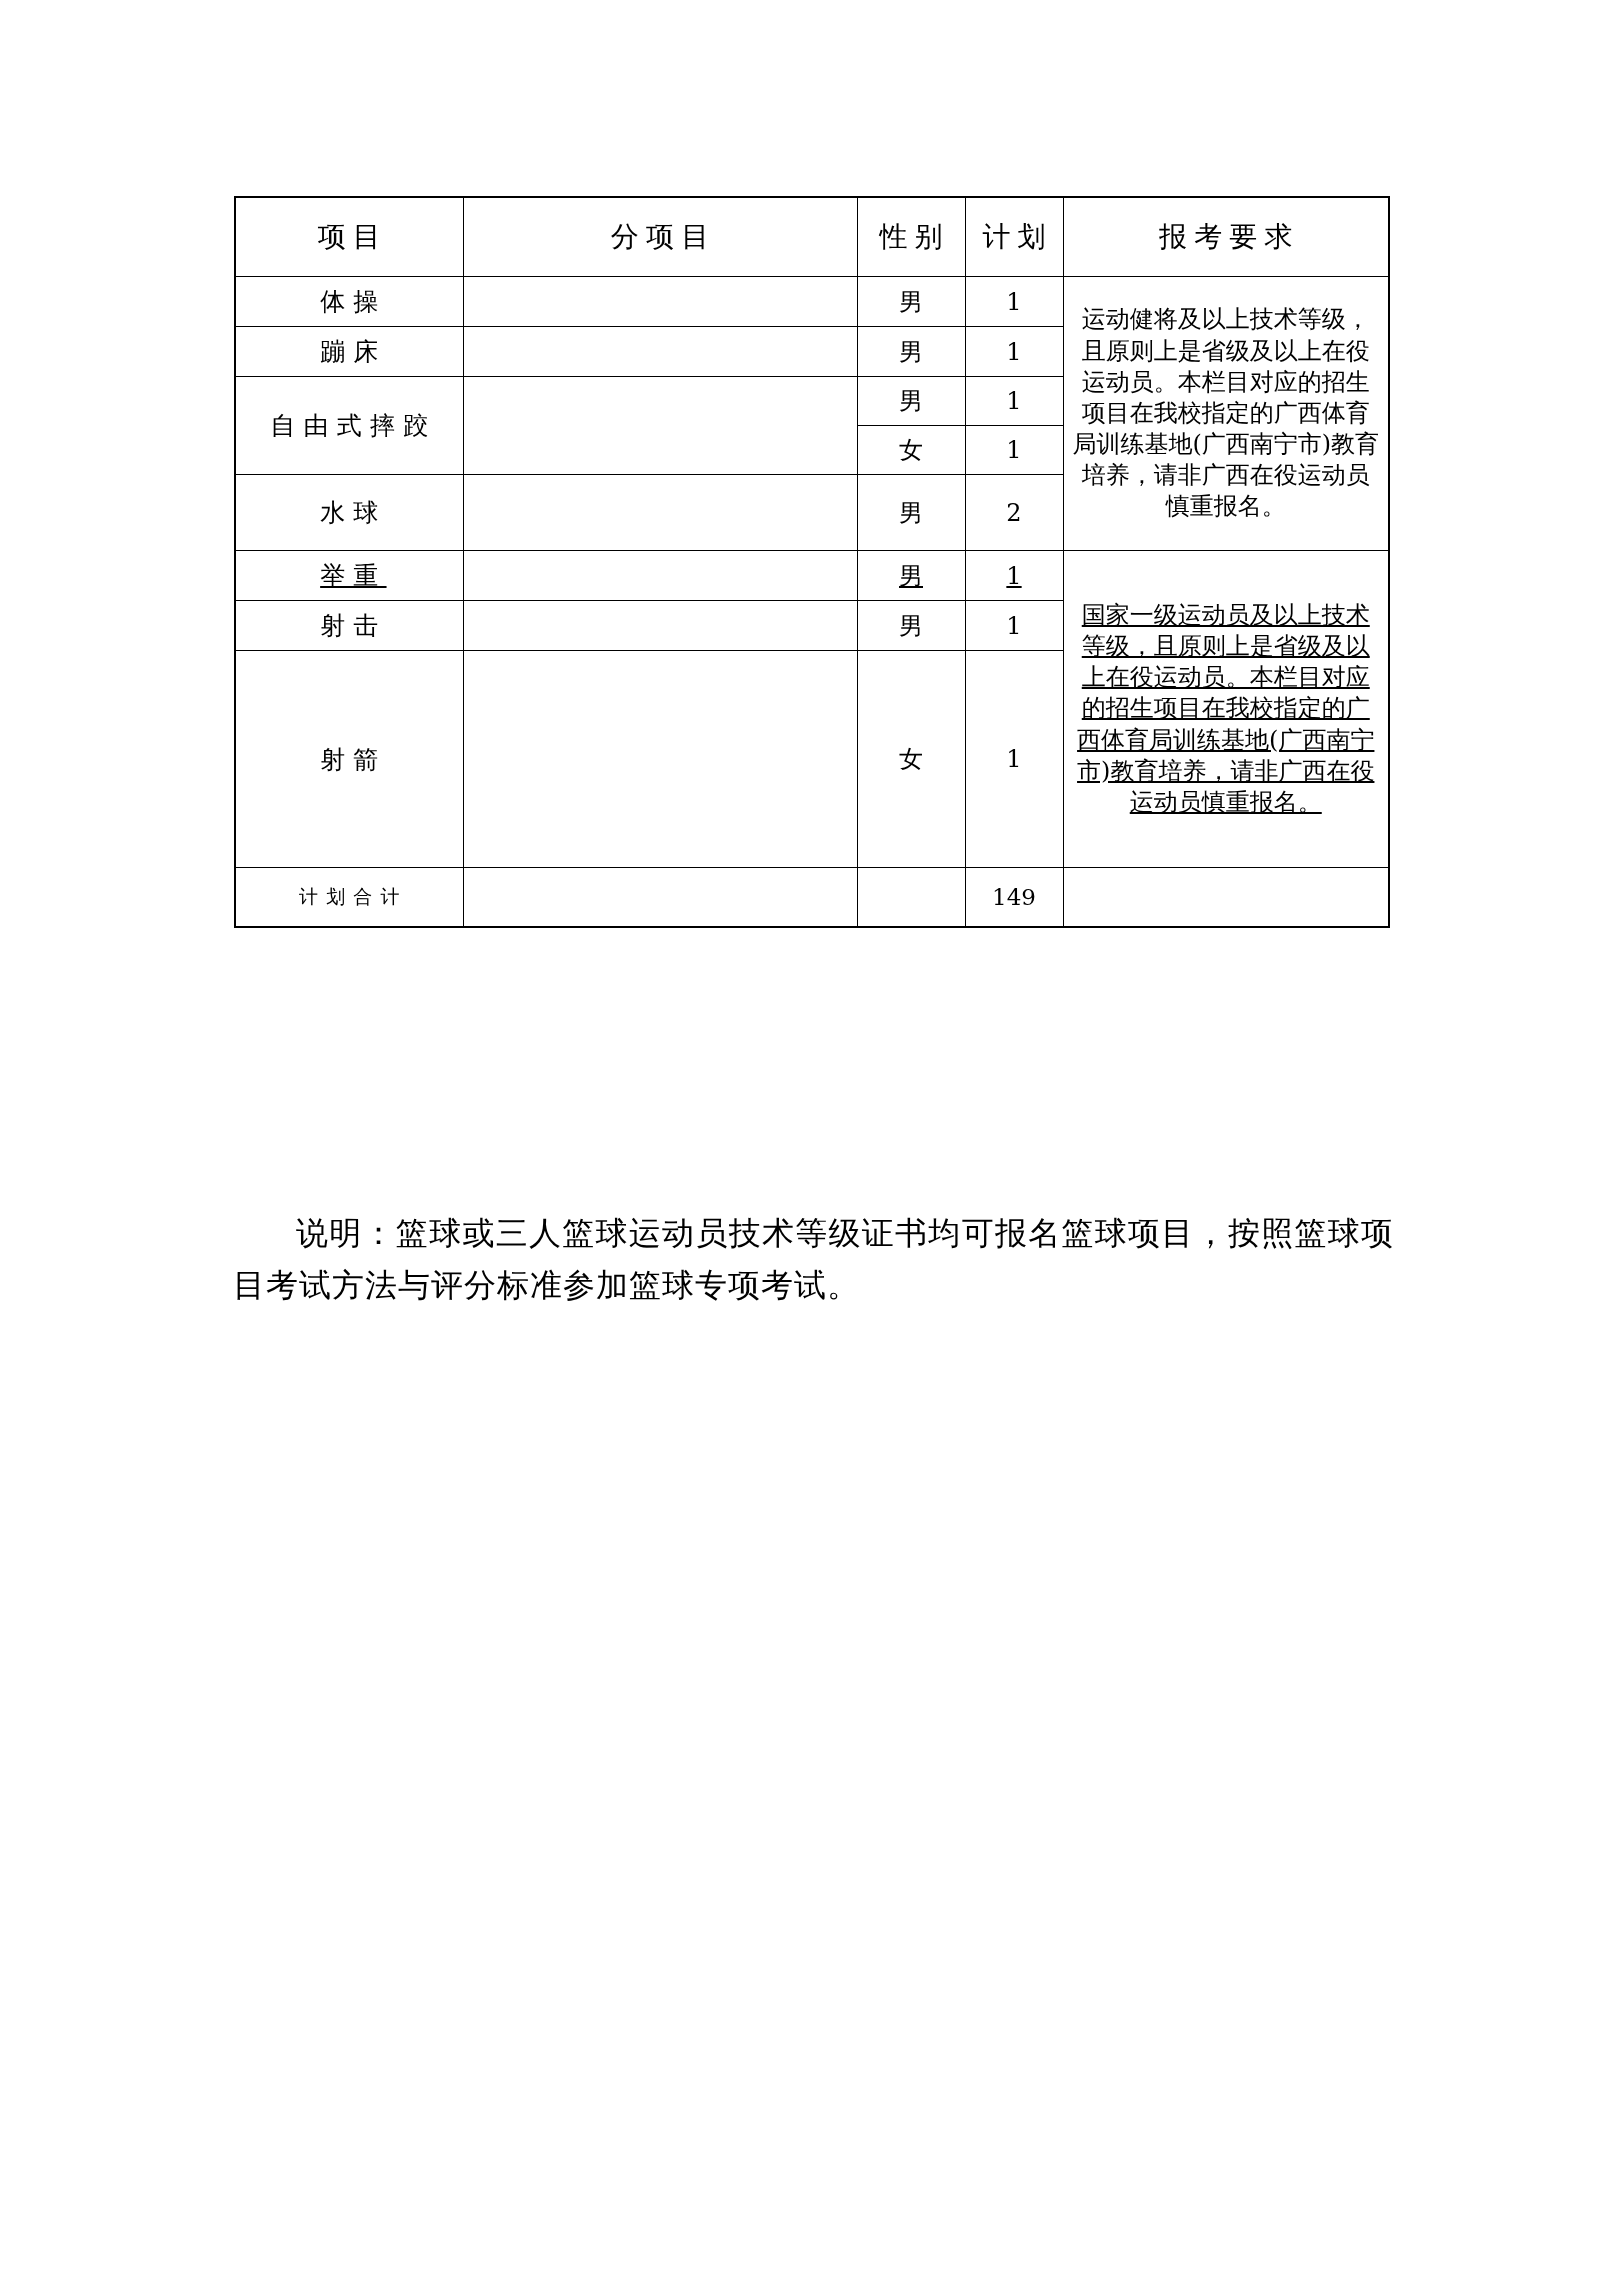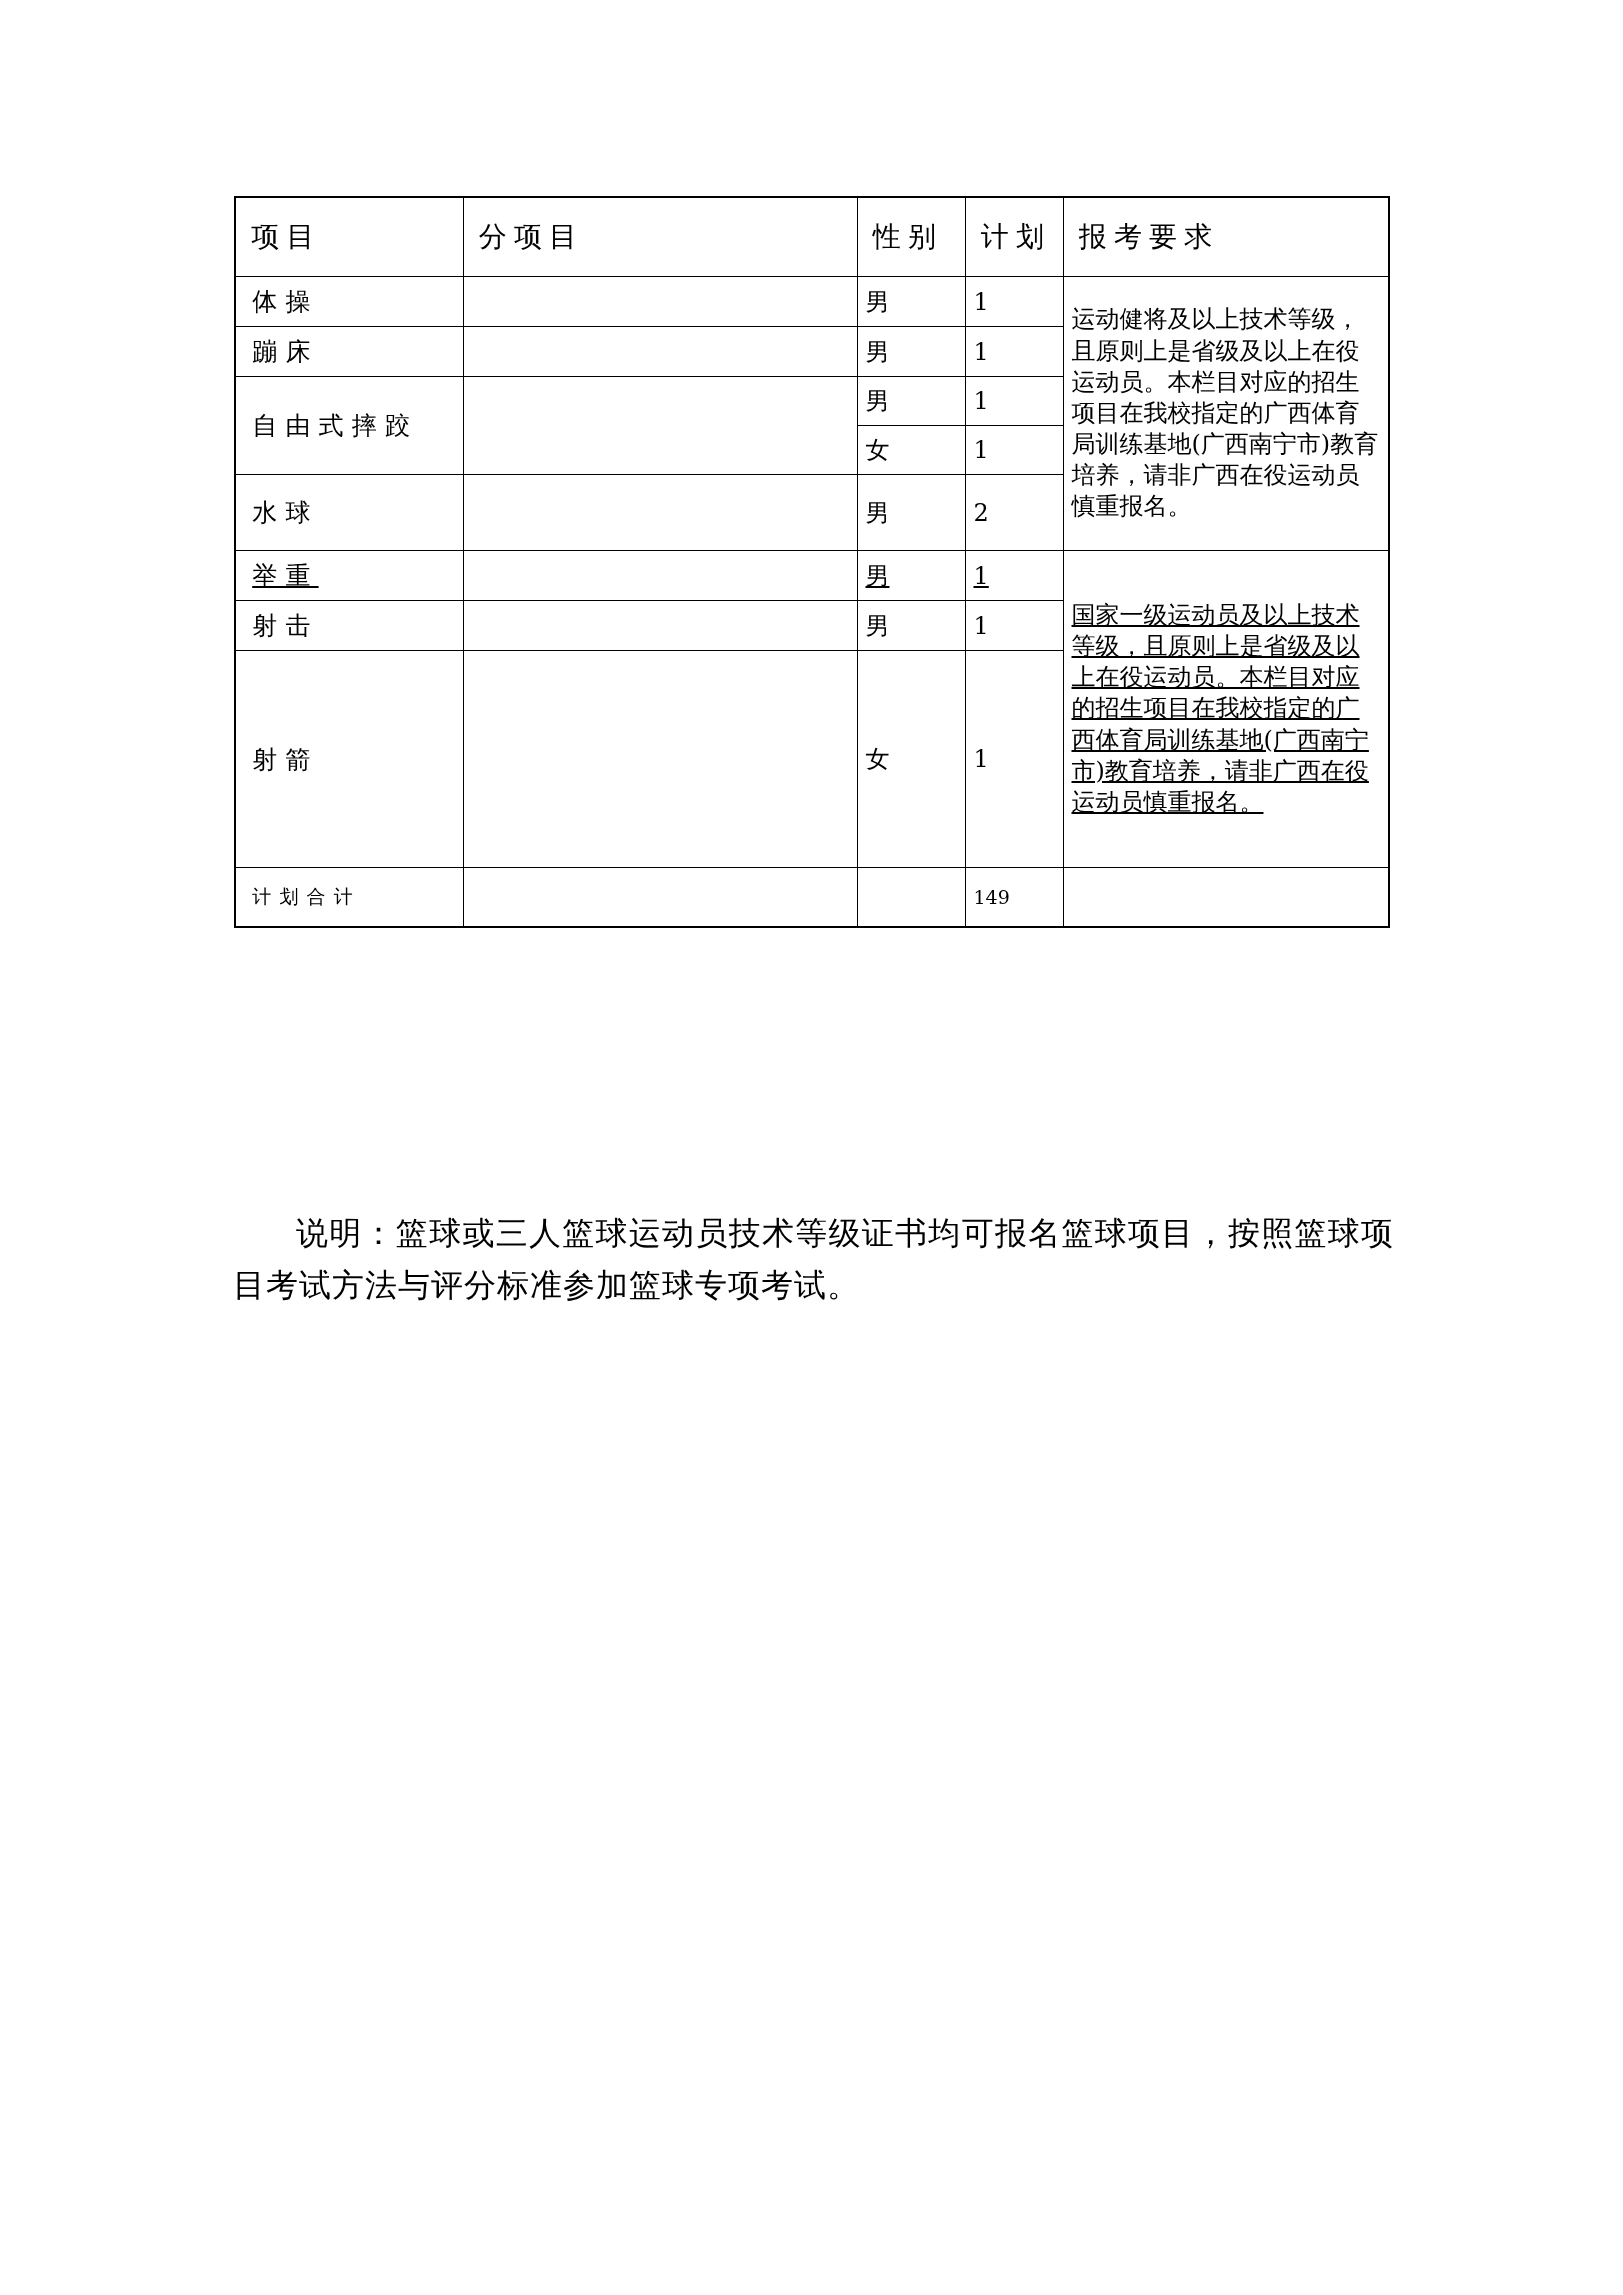--- a/index.html
+++ b/index.html
@@ -35,21 +35,21 @@
   table.plan-table {
     border-collapse: collapse;
     width: 1154px;
     table-layout: fixed;
   }
 
   table.plan-table td,
   table.plan-table th {
     border: 1.5px solid #000000;
     padding: 8px;
-    text-align: left;
+    text-align: center;
     vertical-align: middle;
     font-weight: normal;
     color: #000000;
   }
 
   
   table.plan-table {
     border: 2.6px solid #000000;
   }
 
@@ -80,21 +80,21 @@
     font-size: 24px;
   }
 
   .cell-total-label {
     font-size: 19px;
     letter-spacing: 8.2px;
     text-indent: 8.2px;
   }
 
   .cell-total-value {
-    font-size: 19px;
+    font-size: 23px;
   }
 
   .cell-req {
     text-align: left;
     vertical-align: top;
     font-size: 24px;
     line-height: 1.30;
     padding: 4.1px 5.1px 4.1px 6.1px;
     text-align: justify;
     text-justify: inter-character;

